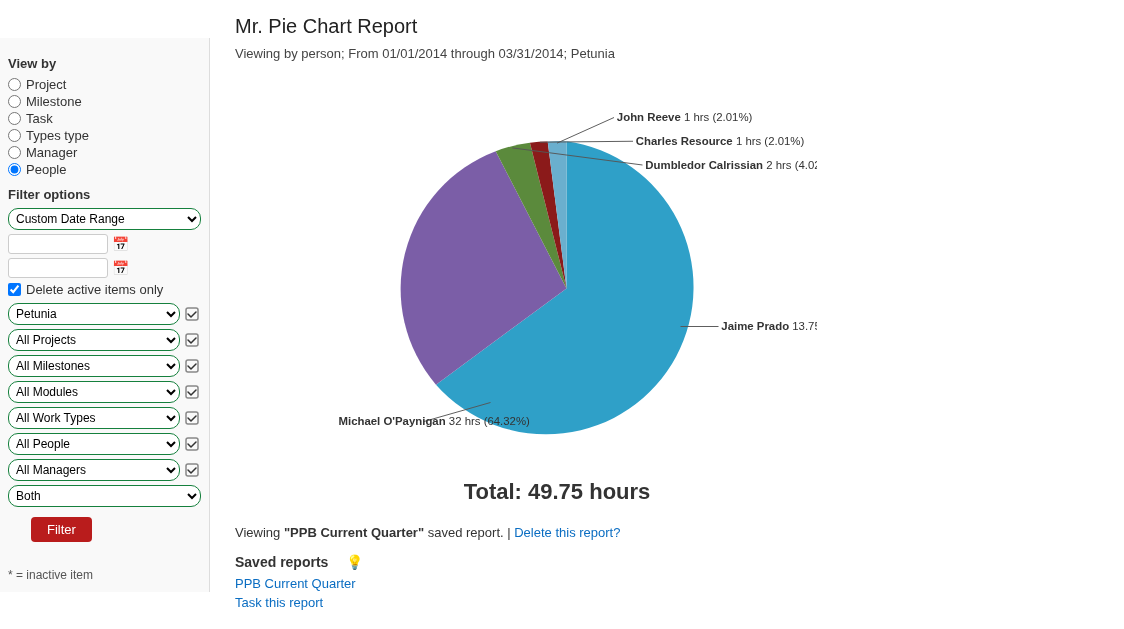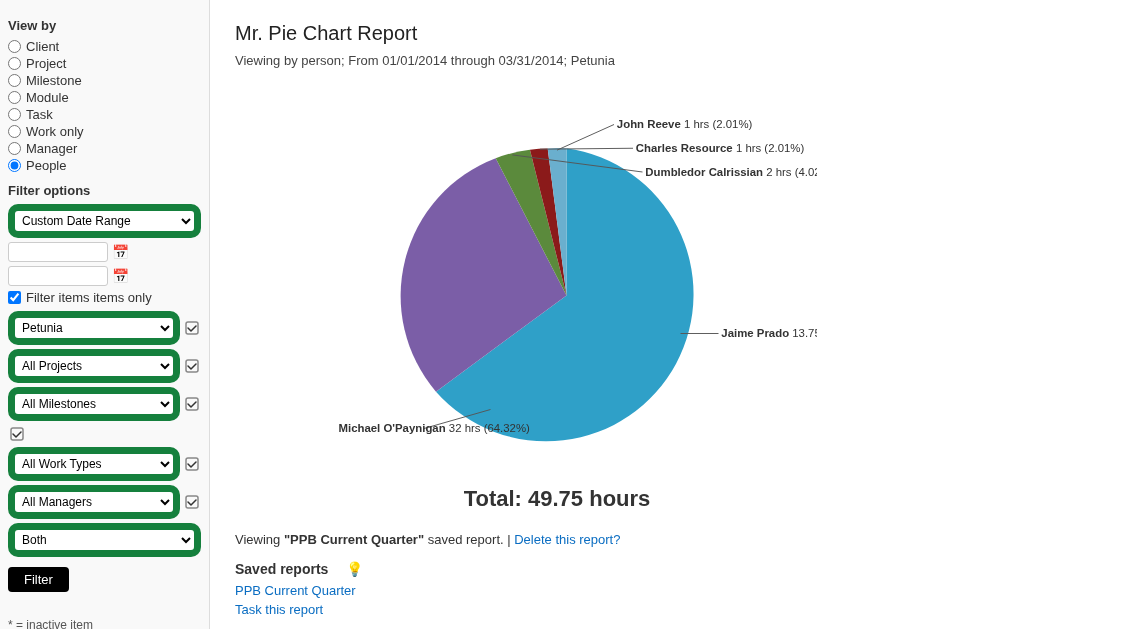--- a/index.html
+++ b/index.html
@@ -9,32 +9,32 @@
     .main { flex: 1; padding: 15px 25px; }
 
     .sidebar-section-title { font-weight: bold; font-size: 13px; margin-bottom: 6px; margin-top: 8px; }
     .radio-group { display: flex; flex-direction: column; gap: 2px; margin-bottom: 6px; }
     .radio-item { display: flex; align-items: center; gap: 5px; font-size: 13px; cursor: pointer; }
     .radio-item input[type="radio"] { margin: 0; }
 
     .filter-options-title { font-weight: bold; font-size: 13px; margin: 10px 0 6px 0; }
 
     .select-row { display: flex; align-items: center; gap: 3px; margin-bottom: 4px; }
-    .select-row select { flex: 1; font-size: 12px; padding: 2px 3px; border: 7px solid #15803d; border-radius: 10px; background: #fff; }
+    .select-row select { flex: 1; font-size: 12px; padding: 2px 3px; border: 1px solid #15803d; border-radius: 10px; background: #fff; }
     .check-icon { width: 18px; height: 18px; display: flex; align-items: center; justify-content: center; cursor: pointer; }
     .check-icon svg { width: 14px; height: 14px; }
 
     .date-input-row { display: flex; align-items: center; gap: 4px; margin-bottom: 4px; }
     .date-input-row input { width: 100px; font-size: 12px; padding: 2px 4px; border: 1px solid #ccc; border-radius: 3px; }
     .calendar-icon { font-size: 14px; cursor: pointer; }
 
     .checkbox-row { display: flex; align-items: center; gap: 5px; margin-bottom: 6px; font-size: 13px; }
     .checkbox-row input[type="checkbox"] { margin: 0; }
 
-    .filter-button { background: #000000; color: #fff; border: none; border-radius: 4px; padding: 5px 16px; font-size: 13px; cursor: pointer; margin-top: 6px; margin-bottom: 6px; }
+    .filter-button { background: #b91c1c; color: #fff; border: none; border-radius: 4px; padding: 5px 16px; font-size: 13px; cursor: pointer; margin-top: 6px; margin-bottom: 6px; margin-left: 23px; }
     .inactive-note { font-size: 12px; color: #555; margin-top: 20px; }
 
     
     .page-title { font-size: 20px; font-weight: normal; margin-bottom: 8px; color: #222; }
     .subtitle { font-size: 13px; color: #444; margin-bottom: 28px; }
 
     .chart-area { display: flex; justify-content: center; align-items: center; margin: 10px 0 10px 0; position: relative; }
 
     .pie-container { position: relative; width: 520px; height: 380px; }
 
@@ -53,42 +53,34 @@
   </style>
 </head>
 <body>
 
 <div class="layout">
 
   <div class="sidebar">
     <div class="sidebar-section-title">View by</div>
     <div class="radio-group">
       <label class="radio-item">
-        <input type="radio" name="viewby" value="client" style=""> 
-          <span>Client</span>
-      </label>
-      <label class="radio-item">
         <input type="radio" name="viewby" value="project" style=""> 
           <span>Project</span>
       </label>
       <label class="radio-item">
         <input type="radio" name="viewby" value="milestone" style=""> 
           <span>Milestone</span>
       </label>
       <label class="radio-item">
-        <input type="radio" name="viewby" value="module" style=""> 
-          <span>Module</span>
-      </label>
-      <label class="radio-item">
         <input type="radio" name="viewby" value="task" style=""> 
           <span>Task</span>
       </label>
       <label class="radio-item">
         <input type="radio" name="viewby" value="work_type" style=""> 
-          <span>Work only</span>
+          <span>Types type</span>
       </label>
       <label class="radio-item">
         <input type="radio" name="viewby" value="manager" style=""> 
           <span>Manager</span>
       </label>
       <label class="radio-item">
         <input type="radio" name="viewby" value="people" checked="" style=""> 
           <span>People</span>
       </label>
     </div>
@@ -112,21 +104,21 @@
       <input type="text" style="">
       <span class="calendar-icon">📅</span>
     </div>
     <div class="date-input-row">
       <input type="text" style="">
       <span class="calendar-icon">📅</span>
     </div>
 
     <div class="checkbox-row">
       <input type="checkbox" checked="" style="">
-      <span>Filter items items only</span>
+      <span>Delete active items only</span>
     </div>
 
     
     <div class="select-row">
       <select><option>Petunia</option></select>
       <div class="check-icon">
         <svg viewBox="0 0 14 14" fill="none" xmlns="http://www.w3.org/2000/svg">
             <rect x="1" y="1" width="12" height="12" rx="2" stroke="#888" stroke-width="1.5"></rect>
             <path d="M3 7l3 3 5-5" stroke="#333" stroke-width="1.5" stroke-linecap="round" stroke-linejoin="round"></path>
           </svg>
@@ -144,29 +136,39 @@
     <div class="select-row">
       <select><option>All Milestones</option></select>
       <div class="check-icon">
         <svg viewBox="0 0 14 14" fill="none">
             <rect x="1" y="1" width="12" height="12" rx="2" stroke="#888" stroke-width="1.5"></rect>
             <path d="M3 7l3 3 5-5" stroke="#333" stroke-width="1.5" stroke-linecap="round" stroke-linejoin="round"></path>
           </svg>
       </div>
     </div>
     <div class="select-row">
+      <select><option>All Modules</option></select>
       <div class="check-icon">
         <svg viewBox="0 0 14 14" fill="none">
             <rect x="1" y="1" width="12" height="12" rx="2" stroke="#888" stroke-width="1.5"></rect>
             <path d="M3 7l3 3 5-5" stroke="#333" stroke-width="1.5" stroke-linecap="round" stroke-linejoin="round"></path>
           </svg>
       </div>
     </div>
     <div class="select-row">
       <select><option>All Work Types</option></select>
+      <div class="check-icon">
+        <svg viewBox="0 0 14 14" fill="none">
+            <rect x="1" y="1" width="12" height="12" rx="2" stroke="#888" stroke-width="1.5"></rect>
+            <path d="M3 7l3 3 5-5" stroke="#333" stroke-width="1.5" stroke-linecap="round" stroke-linejoin="round"></path>
+          </svg>
+      </div>
+    </div>
+    <div class="select-row">
+      <select><option>All People</option></select>
       <div class="check-icon">
         <svg viewBox="0 0 14 14" fill="none">
             <rect x="1" y="1" width="12" height="12" rx="2" stroke="#888" stroke-width="1.5"></rect>
             <path d="M3 7l3 3 5-5" stroke="#333" stroke-width="1.5" stroke-linecap="round" stroke-linejoin="round"></path>
           </svg>
       </div>
     </div>
     <div class="select-row">
       <select><option>All Managers</option></select>
       <div class="check-icon">

